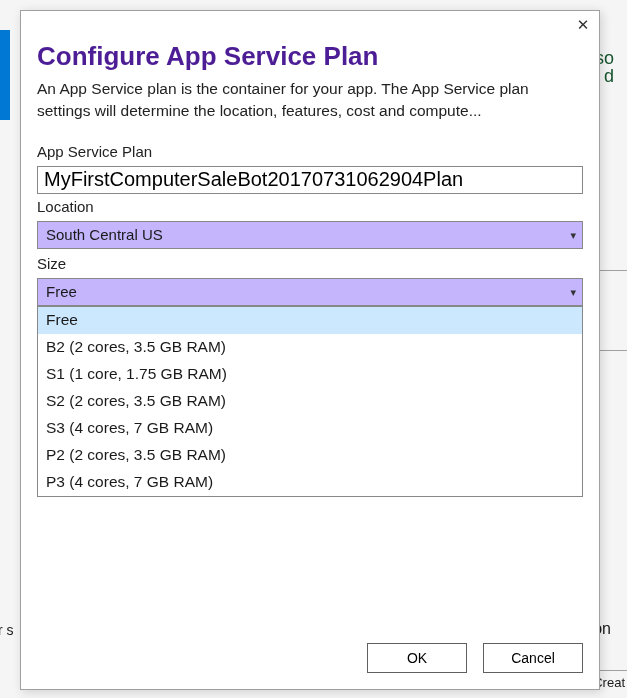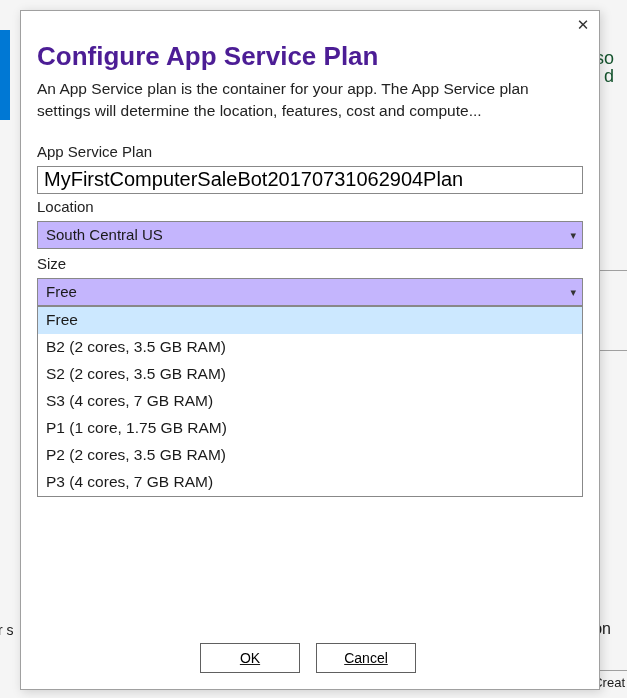--- a/index.html
+++ b/index.html
@@ -175,23 +175,22 @@
       display: flex;
       align-items: center;
       cursor: pointer;
     }
     .dropdown-item.selected {
       background: #cce8ff;
     }
     .dialog-footer {
       padding: 12px 16px 16px 12px;
       display: flex;
-      justify-content: center;
+      justify-content: flex-end;
       gap: 16px;
-      text-decoration: underline;
     }
     .btn {
       min-width: 100px;
       height: 30px;
       border: 1px solid #606060;
       background: #fff;
       font-size: 14px;
       font-family: inherit;
       cursor: pointer;
       padding: 0 20px;
@@ -233,23 +232,23 @@
 
     <label class="field-label" style="margin-top:6px;">Size</label>
     <div class="select-wrap">
       <div class="select-box">
         <span>Free</span>
         <span class="select-chevron">▾</span>
       </div>
       <div class="dropdown-list" id="size-dropdown">
           <div class="dropdown-item selected">Free</div>
           <div class="dropdown-item">B2 (2 cores, 3.5 GB RAM)</div>
+          <div class="dropdown-item">S1 (1 core, 1.75 GB RAM)</div>
           <div class="dropdown-item">S2 (2 cores, 3.5 GB RAM)</div>
           <div class="dropdown-item">S3 (4 cores, 7 GB RAM)</div>
-          <div class="dropdown-item">P1 (1 core, 1.75 GB RAM)</div>
           <div class="dropdown-item">P2 (2 cores, 3.5 GB RAM)</div>
           <div class="dropdown-item">P3 (4 cores, 7 GB RAM)</div>
         </div>
     </div>
   </div>
 
   <div class="dialog-footer">
     <button class="btn">OK</button>
     <button class="btn">Cancel</button>
   </div>

